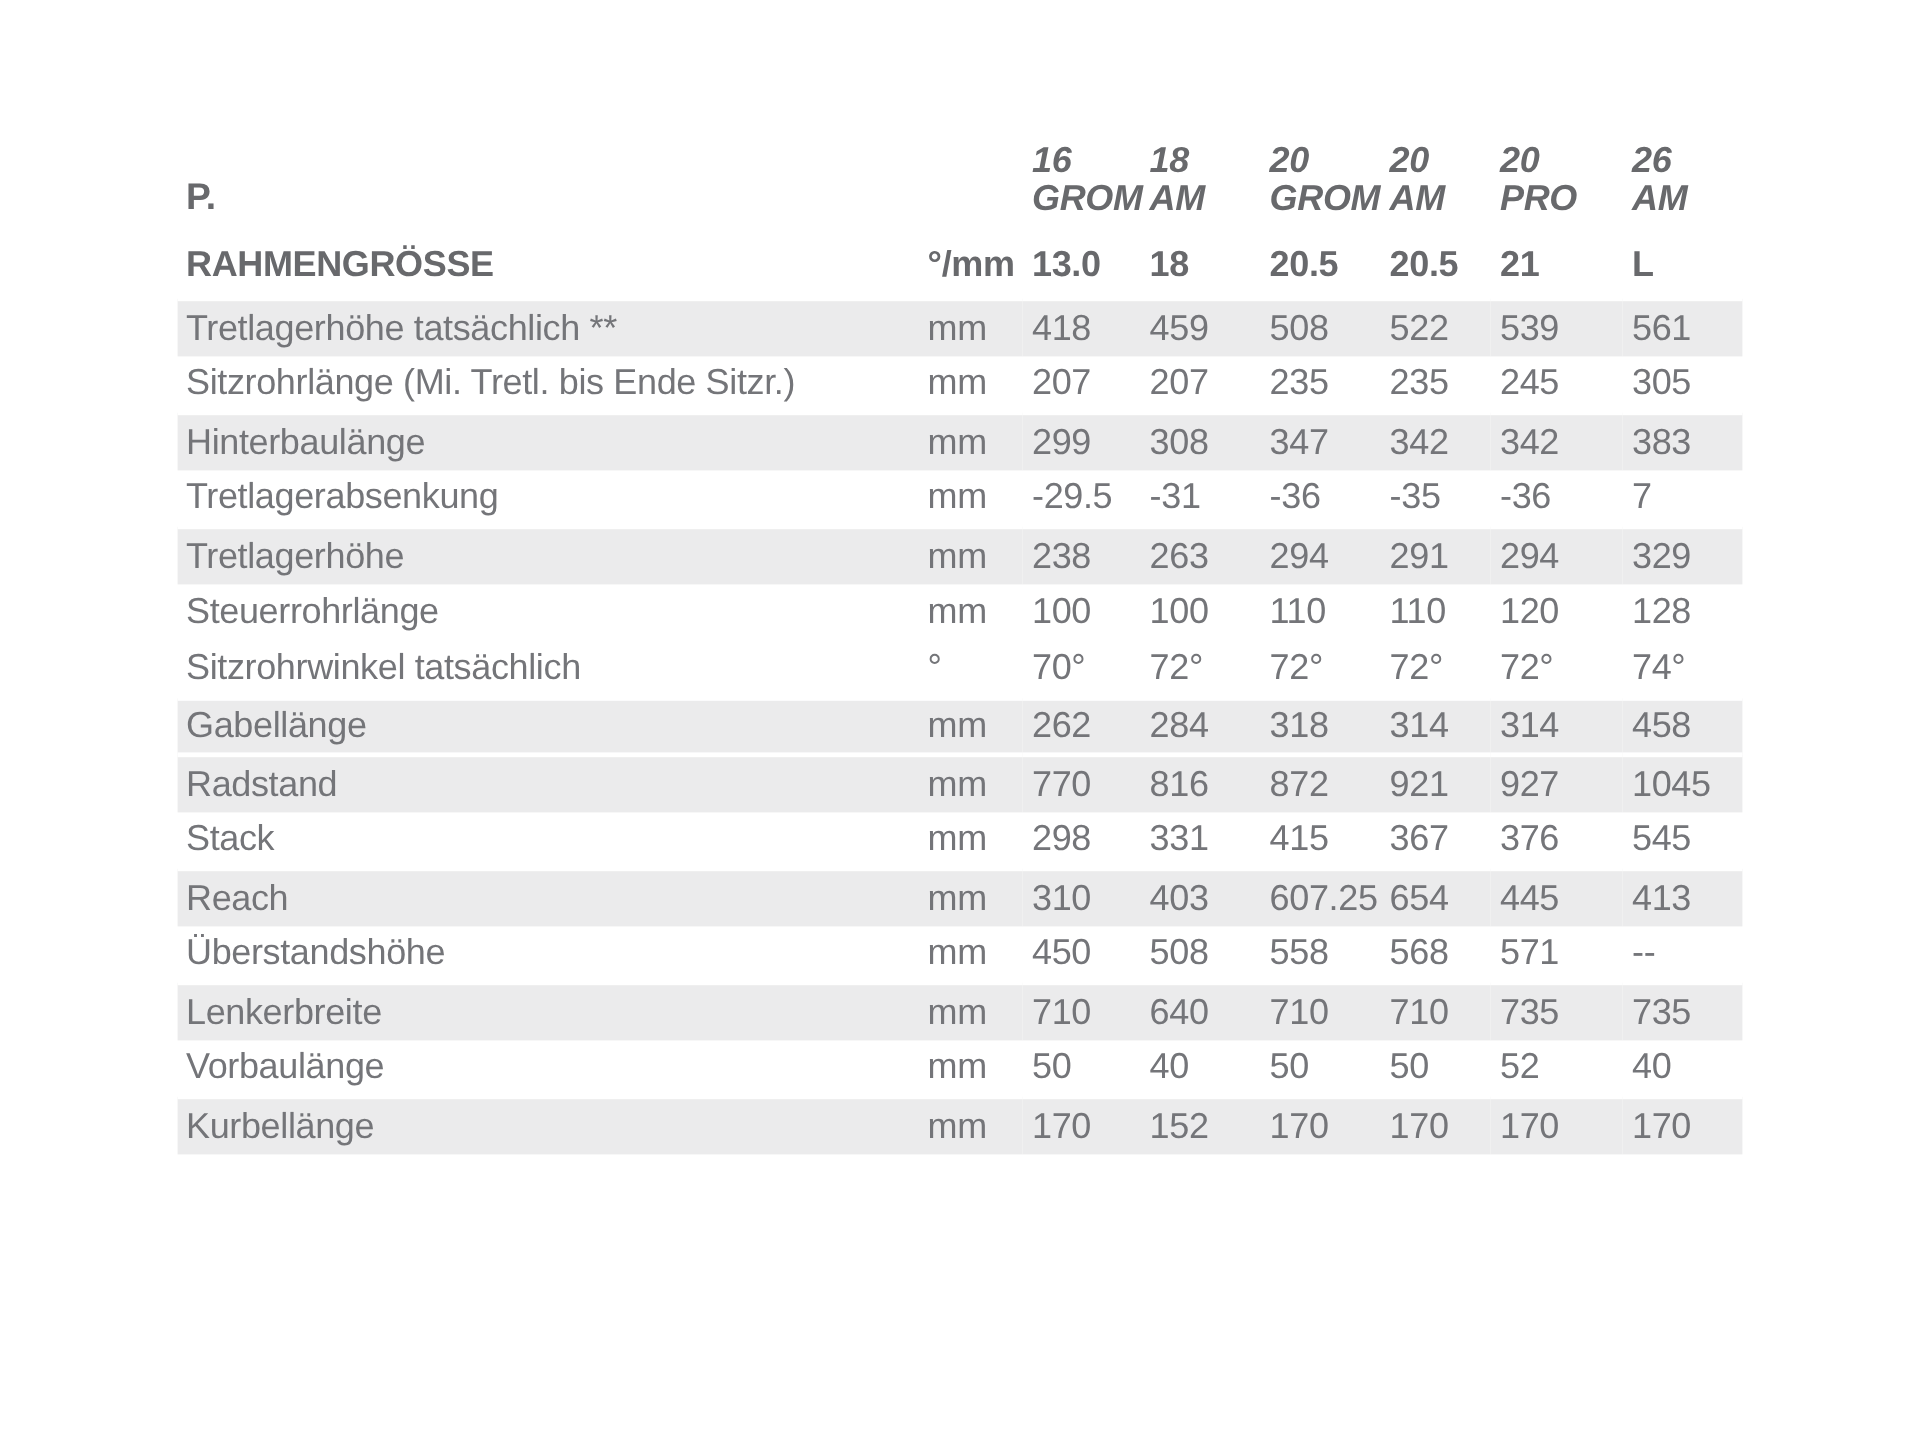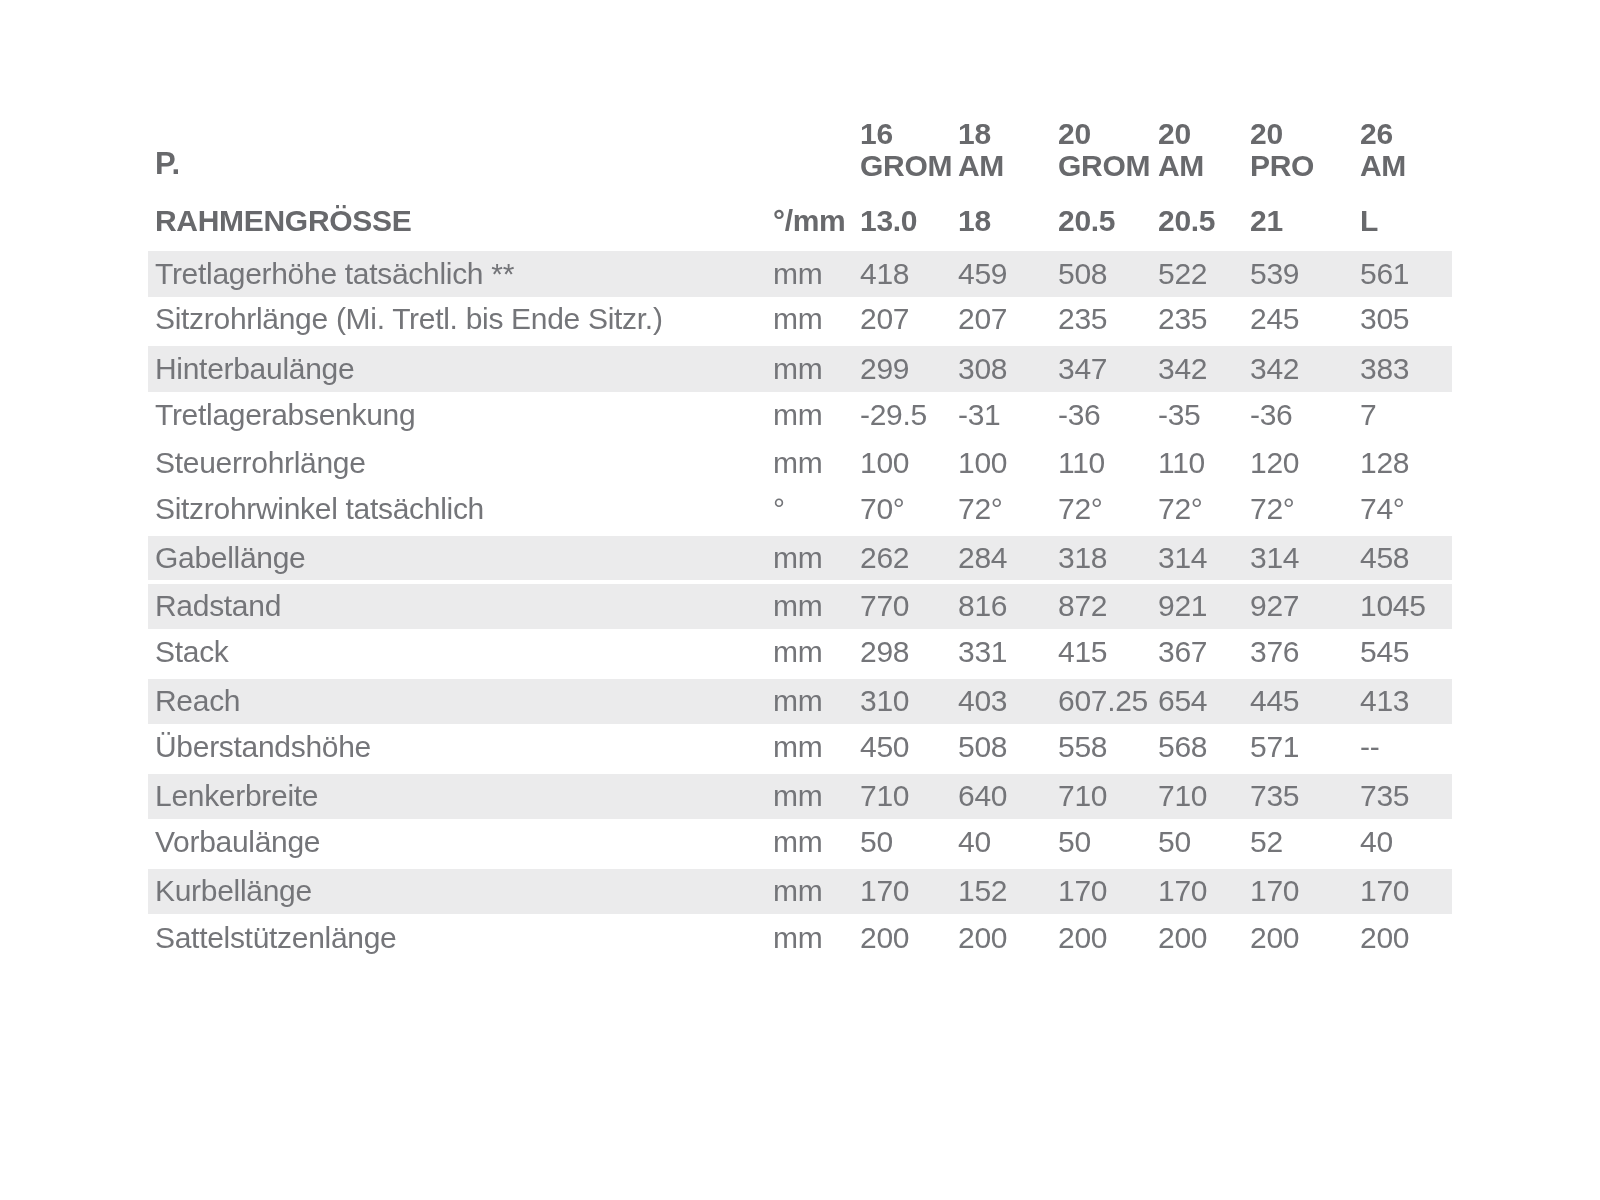--- a/index.html
+++ b/index.html
@@ -21,21 +21,21 @@
   }
   td{white-space:nowrap;overflow:visible;letter-spacing:-0.3px;}
   
   thead td{vertical-align:bottom;}
   tr.model-row td{height:85px;padding-bottom:10px;}
   tr.size-row td{height:45px;padding-bottom:9px;}
   .title-text{
     font-size:31px;font-weight:bold;color:var(--header-text);
   }
   .model-cell span{display:block;font-size:30px;font-weight:bold;
-    color:var(--header-text);line-height:32px;}
+    color:var(--header-text);line-height:32px;font-style:italic;}
   .size-text, .unit-header-text, .size-row-label-text{
     font-size:30px;font-weight:bold;color:var(--header-text);
   }
   
   tbody tr{height:47.5px;}
   tbody td{vertical-align:middle;font-size:30px;color:var(--body-text);}
   tr.stripe td{background:var(--row-stripe);border-top:4px solid #fff;}
   .label-col{padding-left:7px;}
   .unit-col{padding-left:18px;}
   .val-col{padding-left:8px;}
@@ -146,20 +146,30 @@
       <tr>
         <td class="label-col">Tretlagerabsenkung</td>
         <td class="unit-col">mm</td>
         <td class="val-col">-29.5</td>
         <td class="val-col">-31</td>
         <td class="val-col">-36</td>
         <td class="val-col">-35</td>
         <td class="val-col">-36</td>
         <td class="val-col">7</td>
       </tr>
+      <tr class="stripe">
+        <td class="label-col">Tretlagerhöhe</td>
+        <td class="unit-col">mm</td>
+        <td class="val-col">238</td>
+        <td class="val-col">263</td>
+        <td class="val-col">294</td>
+        <td class="val-col">291</td>
+        <td class="val-col">294</td>
+        <td class="val-col">329</td>
+      </tr>
       <tr>
         <td class="label-col">Steuerrohrlänge</td>
         <td class="unit-col">mm</td>
         <td class="val-col">100</td>
         <td class="val-col">100</td>
         <td class="val-col">110</td>
         <td class="val-col">110</td>
         <td class="val-col">120</td>
         <td class="val-col">128</td>
       </tr>
@@ -246,24 +256,14 @@
       <tr class="stripe">
         <td class="label-col">Kurbellänge</td>
         <td class="unit-col">mm</td>
         <td class="val-col">170</td>
         <td class="val-col">152</td>
         <td class="val-col">170</td>
         <td class="val-col">170</td>
         <td class="val-col">170</td>
         <td class="val-col">170</td>
       </tr>
-      <tr>
-        <td class="label-col">Sattelstützenlänge</td>
-        <td class="unit-col">mm</td>
-        <td class="val-col">200</td>
-        <td class="val-col">200</td>
-        <td class="val-col">200</td>
-        <td class="val-col">200</td>
-        <td class="val-col">200</td>
-        <td class="val-col">200</td>
-      </tr>
     </tbody>
 </table>
 
 </body></html>

